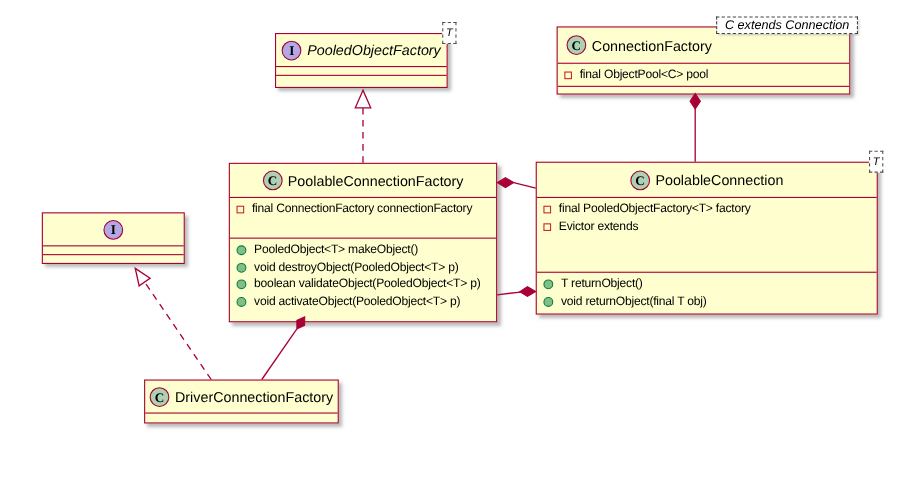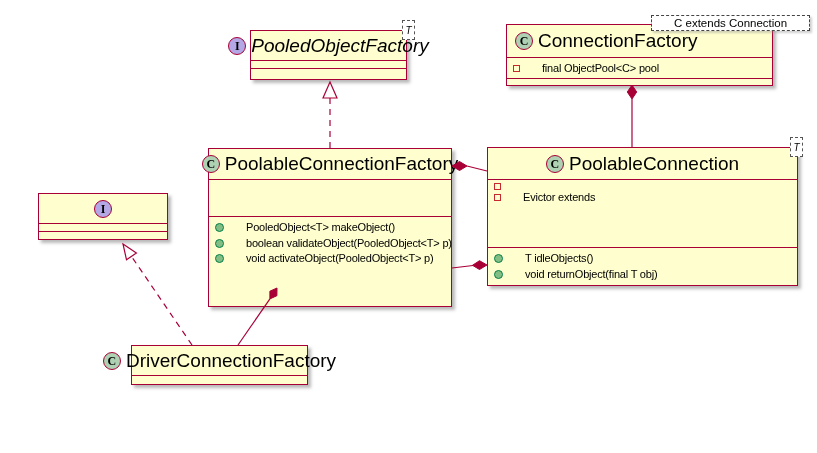--- a/index.html
+++ b/index.html
@@ -6,39 +6,39 @@
   #canvas{position:relative;width:817px;height:453px;background:#ffffff;overflow:hidden;
           font-family:"Liberation Sans","DejaVu Sans",sans-serif;color:#000;}
 
   .uml-class{position:absolute;box-sizing:border-box;background:#FEFECE;
              border:1.5px solid #A80036;box-shadow:3px 3px 3px rgba(130,130,130,.55);}
   .cmp{box-sizing:border-box;}
   .cmp + .cmp{border-top:1px solid #A80036;}
 
   .title{display:flex;align-items:center;justify-content:center;gap:5px;padding:0 6px;}
   .title.left{justify-content:flex-start;padding-left:8px;}
-  .cls-name{font-size:19px;white-space:nowrap;}
+  .cls-name{font-size:13px;white-space:nowrap;}
   .italic .cls-name{font-style:italic;}
 
   .spot{flex:0 0 auto;width:16px;height:16px;border-radius:50%;border:1px solid #A80036;
         display:flex;align-items:center;justify-content:center;
         font-family:"Liberation Serif","DejaVu Serif",serif;font-weight:bold;font-size:12px;line-height:1;}
   .spot.cls{background:#ADD1B2;}
   .spot.ifc{background:#B4A7E5;}
 
   .fields,.methods{padding:3px 6px;font-size:11px;letter-spacing:-0.2px;}
-  .member{display:flex;align-items:center;gap:22px;line-height:15.5px;white-space:nowrap;}
+  .member{display:flex;align-items:center;gap:7px;line-height:15.5px;white-space:nowrap;}
   .field-icon{flex:0 0 auto;width:5px;height:5px;border:1.5px solid #C82930;background:transparent;}
   .method-icon{flex:0 0 auto;width:7px;height:7px;border-radius:50%;background:#84BE84;border:1px solid #038048;}
 
   .tpl-box{position:absolute;box-sizing:border-box;background:#ffffff;border:1px dashed #555;
            font-size:10px;font-style:italic;display:flex;align-items:center;justify-content:center;
            width:13px;height:20px;z-index:4;}
   .note-box{position:absolute;box-sizing:border-box;background:#ffffff;border:1px dashed #444;
-            font-size:11.5px;padding:1px 22px;white-space:nowrap;z-index:4;
+            font-size:11.5px;font-style:italic;padding:1px 7px;white-space:nowrap;z-index:4;
             box-shadow:2px 2px 2px rgba(140,140,140,.4);}
 
   #edges{position:absolute;left:0;top:0;z-index:5;pointer-events:none;}
 </style>
 </head>
 <body>
 
 <div id="canvas">
 
   <div class="uml-class italic" style="left:250px;top:30px;width:157px;">
@@ -65,55 +65,64 @@
     <div class="cmp" style="height:7px"></div>
   </div>
   <div class="note-box" style="left:651px;top:15px;">C extends Connection</div>
 
   <div class="uml-class" style="left:208px;top:148px;width:244px;">
     <div class="cmp title" style="height:30px">
       <span class="spot cls">C</span>
       <span class="cls-name">PoolableConnectionFactory</span>
     </div>
     <div class="cmp fields" style="height:37px">
+      <div class="member">
+        <span class="field-icon"></span>
+        <span>final ConnectionFactory connectionFactory</span>
+      </div>
     </div>
-    <div class="cmp methods" style="height:90px">
+    <div class="cmp methods" style="height:76px">
       <div class="member">
         <span class="method-icon"></span>
         <span>PooledObject&lt;T&gt; makeObject()</span>
+      </div>
+      <div class="member">
+        <span class="method-icon"></span>
+        <span>void destroyObject(PooledObject&lt;T&gt; p)</span>
       </div>
       <div class="member">
         <span class="method-icon"></span>
         <span>boolean validateObject(PooledObject&lt;T&gt; p)</span>
       </div>
       <div class="member">
         <span class="method-icon"></span>
         <span>void activateObject(PooledObject&lt;T&gt; p)</span>
       </div>
     </div>
   </div>
 
   <div class="uml-class" style="left:487px;top:147px;width:311px;">
     <div class="cmp title" style="height:31px">
       <span class="spot cls">C</span>
       <span class="cls-name">PoolableConnection</span>
     </div>
     <div class="cmp fields" style="height:68px">
       <div class="member">
         <span class="field-icon"></span>
+        <span>final PooledObjectFactory&lt;T&gt; factory</span>
       </div>
       <div class="member">
         <span class="field-icon"></span>
         <span>Evictor extends</span>
       </div>
     </div>
     <div class="cmp methods" style="height:38px">
       <div class="member">
         <span class="method-icon"></span>
-        <span>T idleObjects()</span>
+        <span>T returnObject()</span>
       </div>
       <div class="member">
         <span class="method-icon"></span>
         <span>void returnObject(final T obj)</span>
       </div>
     </div>
   </div>
   <div class="tpl-box" style="left:790px;top:137px;">T</div>
 
   <div class="uml-class italic" style="left:38px;top:193px;width:130px;">

